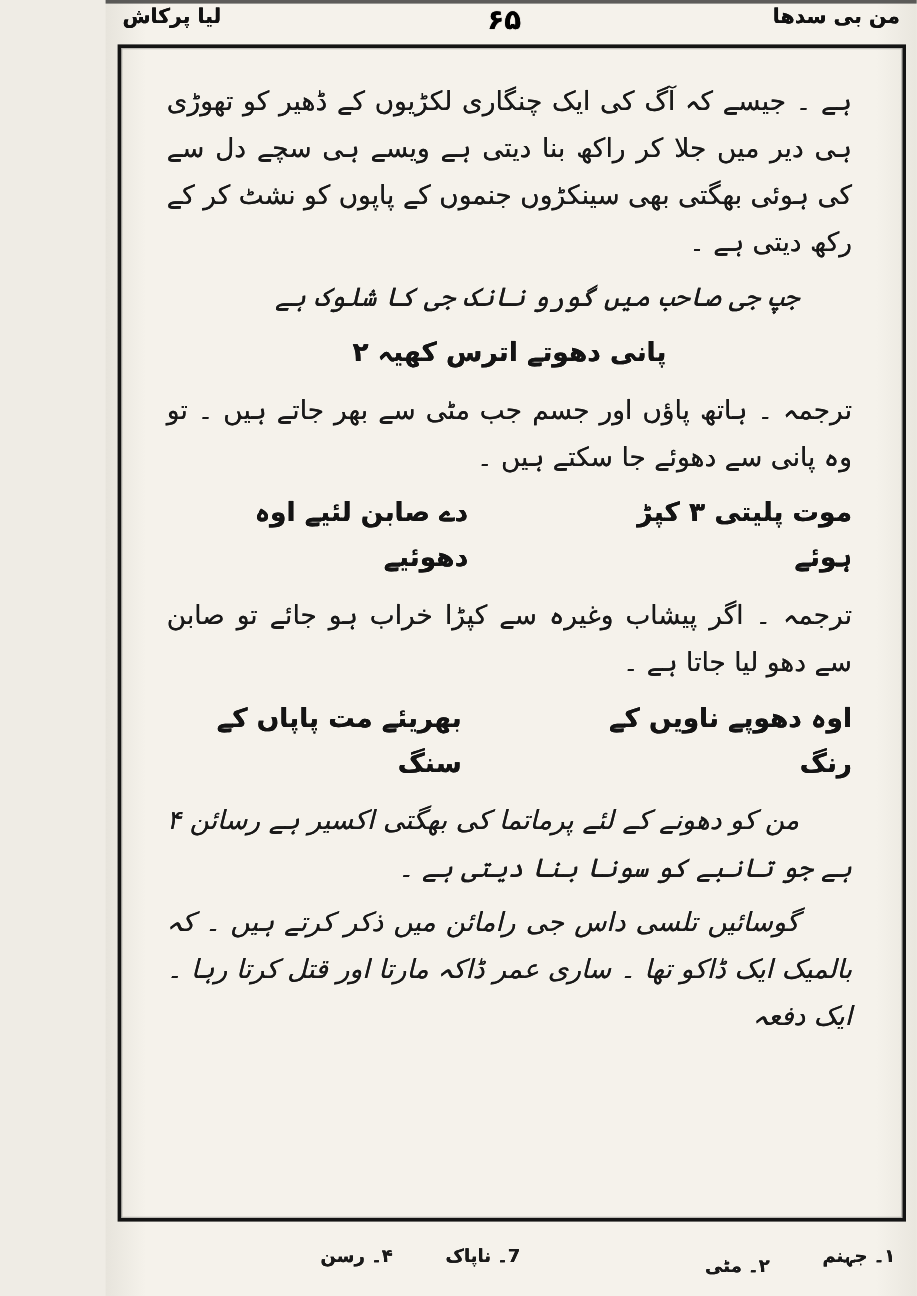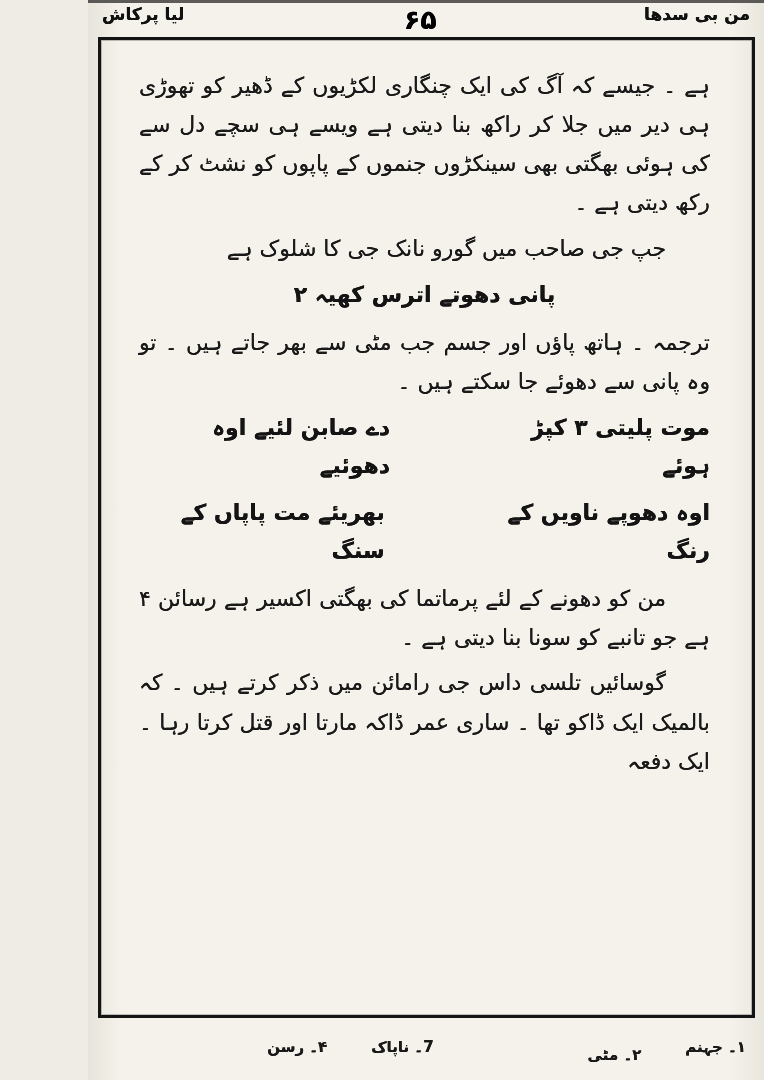--- a/index.html
+++ b/index.html
@@ -37,21 +37,21 @@
     justify-content: space-between;
     align-items: flex-start;
     font-weight: bold;
   }
   .head-side {
     font-size: 17px;
     color: #111;
     text-shadow: 0 0 .5px #000;
   }
   .head-center {
-    font-size: 27px;
+    font-size: 23px;
     color: #000;
     text-shadow: 0 0 .6px #000;
     transform: translateX(6px);
   }
   .frame {
     position: absolute;
     top: 37px;
     left: 10px;
     right: 9px;
     bottom: 62px;
@@ -62,21 +62,21 @@
     overflow: hidden;
   }
   .para {
     margin: 0 0 6px 0;
     font-size: 22px;
     line-height: 1.78;
     text-align: justify;
     color: #191919;
     text-shadow: 0 0 .4px #222;
   }
-  .para.indent { text-indent: 2em; }
+  .para.indent { text-indent: 2em; font-style: italic; }
   .verse {
     display: flex;
     justify-content: center;
     gap: 90px;
     margin: 8px 0 10px 0;
     font-size: 22px;
     line-height: 1.7;
     font-weight: bold;
     color: #141414;
     text-shadow: 0 0 .4px #000;
@@ -120,20 +120,21 @@
       <span>پانی دھوتے اترس کھیہ ۲</span>
     </div>
 
     <p class="para">ترجمہ ۔ ہاتھ پاؤں اور جسم جب مٹی سے بھر جاتے ہیں ۔ تو وہ پانی سے دھوئے جا سکتے ہیں ۔</p>
 
     <div class="verse">
       <span>موت پلیتی ۳ کپڑ ہوئے</span>
       <span>دے صابن لئیے اوہ دھوئیے</span>
     </div>
 
+    <p class="para">ترجمہ ۔ اگر پیشاب وغیرہ سے کپڑا خراب ہو جائے تو صابن سے دھو لیا جاتا ہے ۔</p>
 
     <div class="verse">
       <span>اوہ دھوپے ناویں کے رنگ</span>
       <span>بھریئے مت پاپاں کے سنگ</span>
     </div>
 
 
     <p class="para indent">من کو دھونے کے لئے پرماتما کی بھگتی اکسیر ہے رسائن ۴ ہے جو تانبے کو سونا بنا دیتی ہے ۔</p>
 
     <p class="para indent">گوسائیں تلسی داس جی رامائن میں ذکر کرتے ہیں ۔ کہ بالمیک ایک ڈاکو تھا ۔ ساری عمر ڈاکہ مارتا اور قتل کرتا رہا ۔ ایک دفعہ</p>

